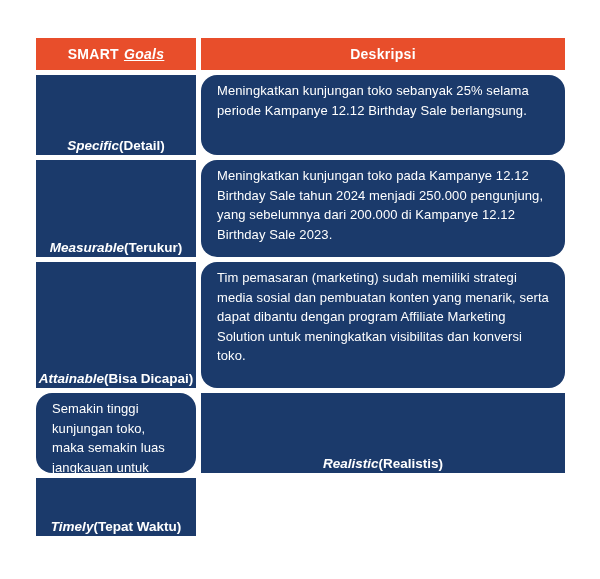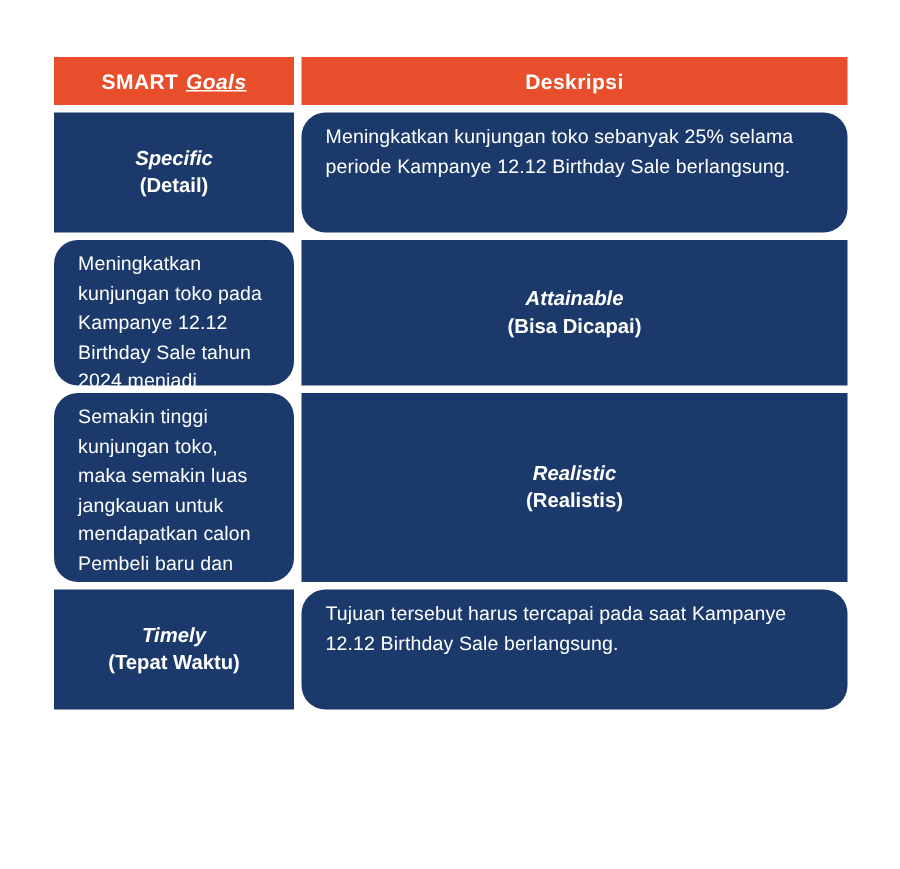--- a/index.html
+++ b/index.html
@@ -38,22 +38,21 @@
     letter-spacing: 0.3px;
   }
   .header-cell .italic {
     font-style: italic;
     margin-left: 5px;
     text-decoration: underline;
   }
   .goal-cell {
     background: #1B3A6B;
     display: flex;
-    flex-direction: column;
-    align-items: center;
+    align-items: flex-end;
     justify-content: center;
     text-align: center;
     font-weight: bold;
     font-size: 13.5px;
     line-height: 1.35;
   }
   .goal-name {
     font-style: italic;
   }
   .desc-cell {
@@ -82,38 +81,42 @@
   </div>
 
   <div class="cell goal-cell">
     <span class="goal-name">Specific</span>
     <span class="goal-sub">(Detail)</span>
   </div>
   <div class="cell desc-cell">
     <span>Meningkatkan kunjungan toko sebanyak 25% selama periode Kampanye 12.12 Birthday Sale berlangsung.</span>
   </div>
 
+  <div class="cell goal-cell">
+    <span class="goal-name">Measurable</span>
+    <span class="goal-sub">(Terukur)</span>
+  </div>
   <div class="cell desc-cell">
     <span>Meningkatkan kunjungan toko pada Kampanye 12.12 Birthday Sale tahun 2024 menjadi 250.000 pengunjung, yang sebelumnya dari 200.000 di Kampanye 12.12 Birthday Sale 2023.</span>
   </div>
 
   <div class="cell goal-cell">
     <span class="goal-name">Attainable</span>
     <span class="goal-sub">(Bisa Dicapai)</span>
+  </div>
+  <div class="cell desc-cell">
+    <span>Tim pemasaran (marketing) sudah memiliki strategi media sosial dan pembuatan konten yang menarik, serta dapat dibantu dengan program Affiliate Marketing Solution untuk meningkatkan visibilitas dan konversi toko.</span>
   </div>
 
   <div class="cell desc-cell">
     <span>Semakin tinggi kunjungan toko, maka semakin luas jangkauan untuk mendapatkan calon Pembeli baru dan meningkatkan penjualan.</span>
   </div>
   <div class="cell goal-cell">
     <span class="goal-name">Realistic</span>
     <span class="goal-sub">(Realistis)</span>
   </div>
 
   <div class="cell goal-cell">
     <span class="goal-name">Timely</span>
     <span class="goal-sub">(Tepat Waktu)</span>
   </div>
-  <div class="cell desc-cell">
-    <span>Tujuan tersebut harus tercapai pada saat Kampanye 12.12 Birthday Sale berlangsung.</span>
-  </div>
 
 </div>
 
 </body></html>

